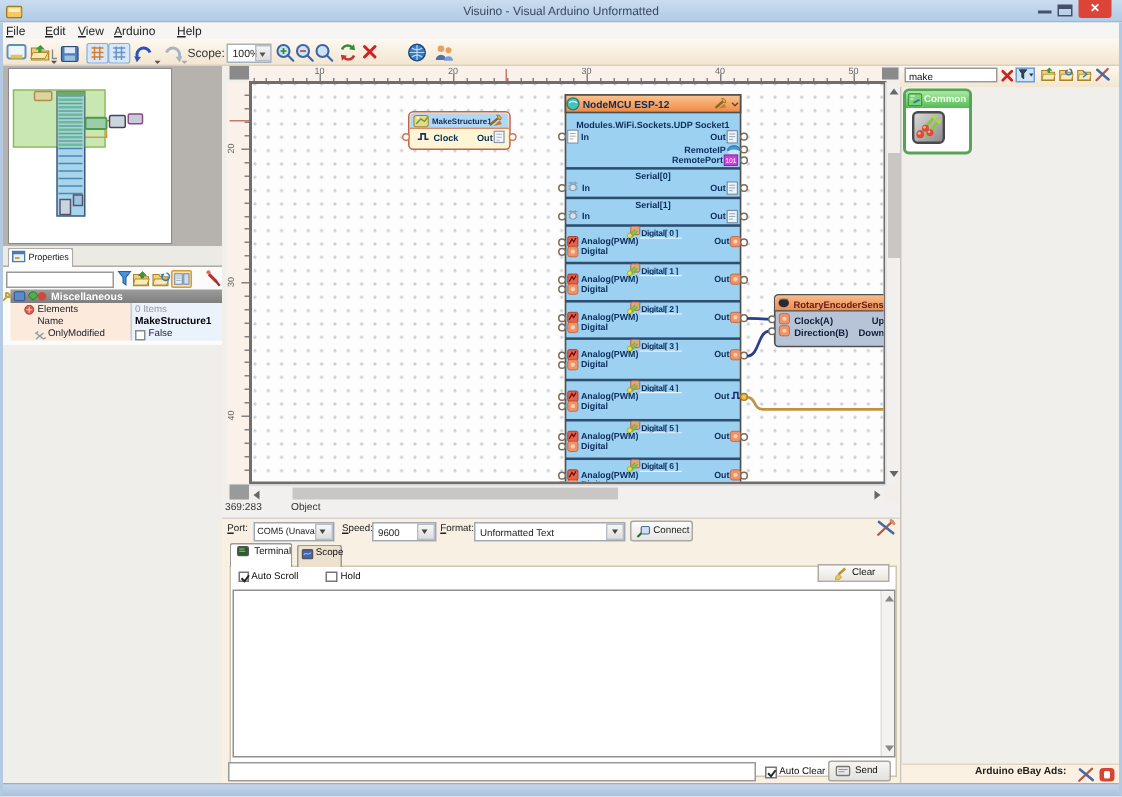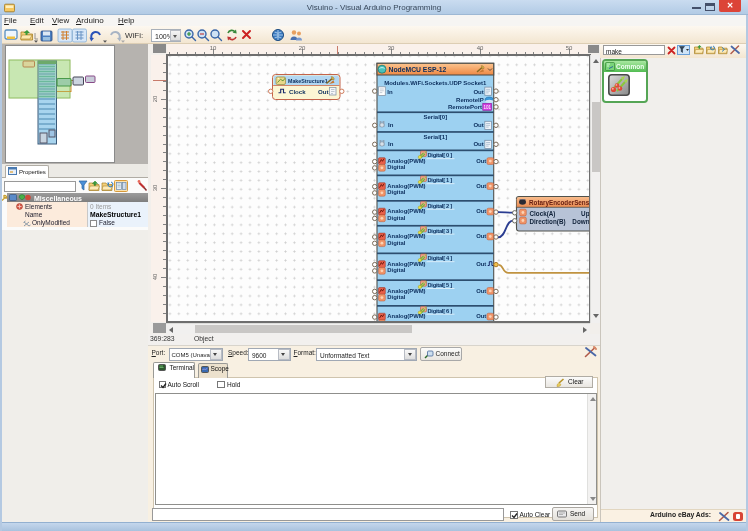--- a/index.html
+++ b/index.html
@@ -7,21 +7,21 @@
 .abs{position:absolute;}
 .tx{position:absolute;white-space:nowrap;line-height:1;}
 u{text-decoration:underline;}
 </style></head><body>
 
 <div class="abs" style="left:0;top:0;width:748px;height:15px;background:linear-gradient(#cadcf0,#b2cbe5);border-bottom:1px solid #9db8d4;"></div>
 <svg class="abs" style="left:4px;top:3px" width="11" height="10" viewBox="0 0 13 11">
     <rect x="0.5" y="1" width="12" height="9" rx="1.5" fill="#f8c860" stroke="#a07820" stroke-width="1"></rect>
     <rect x="2" y="2.5" width="9" height="3" fill="#fdf0c0"></rect>
   </svg>
-<div class="tx" style="left:0;right:0;top:4px;text-align:center;font-size:8px;color:#39495c;">Visuino - Visual Arduino Programming</div>
+<div class="tx" style="left:0;right:0;top:4px;text-align:center;font-size:8px;color:#39495c;">Visuino - Visual Arduino Unformatted</div>
 <div class="abs" style="left:692px;top:7px;width:9px;height:2px;background:#44506a;"></div>
 <div class="abs" style="left:705px;top:3px;width:10px;height:8px;border:1.3px solid #44506a;">
     <div style="height:2px;background:#44506a;"></div>
   </div>
 <div class="abs" style="left:719px;top:0;width:22px;height:11.5px;background:#dc4437;border-radius:0 0 2px 2px;color:#fff;font-size:8px;text-align:center;line-height:11px;font-weight:bold;">✕</div>
 
 <div class="abs" style="left:0;top:15px;width:748px;height:11px;background:#f6f5f3;"></div>
 <div class="tx" style="left:4px;top:17px;font-size:8px;color:#222;"><u>F</u>ile</div>
 <div class="tx" style="left:30px;top:17px;font-size:8px;color:#222;text-align:right;"><u>E</u>dit</div>
 <div class="tx" style="left:52px;top:17px;font-size:8px;color:#222;"><u>V</u>iew</div>
@@ -48,21 +48,21 @@
  <g stroke="#6a94c4" stroke-width="1">
       <path d="M71.5 4 h8 M71.5 7 h8 M71.5 10 h8 M73.5 3 v9 M77 3 v9"></path>
     </g>
  <path d="M87.5 10 a4.5 4.5 0 1 1 8.5 -3" fill="none" stroke="#2a52b8" stroke-width="2"></path>
     <path d="M85.5 9.5 l4.5 0.5 -2.8 3.5 z" fill="#2a52b8"></path>
  <path d="M99 12.5 l4 0 -2 2.2 z" fill="#555"></path>
  <path d="M115.5 10 a4.5 4.5 0 1 0 -8.5 -3" fill="none" stroke="#a8b4c4" stroke-width="2"></path>
     <path d="M117.5 9.5 l-4.5 0.5 2.8 3.5 z" fill="#a8b4c4"></path>
  <path d="M117 12.5 l4 0 -2 2.2 z" fill="#aaa"></path>
 </svg>
-<div class="tx" style="left:125px;top:31.5px;font-size:8px;color:#333;">WiFi:</div>
+<div class="tx" style="left:125px;top:31.5px;font-size:8px;color:#333;">Scope:</div>
 <div class="abs" style="left:151px;top:29px;width:30px;height:13px;background:#fff;border:1px solid #a8b0ba;font-size:7px;color:#222;padding:3px 0 0 3px;">100%</div>
 <div class="abs" style="left:170px;top:30px;width:10.5px;height:11px;background:linear-gradient(#f4f4f4,#ddd);border:1px solid #b8bcc4;"></div>
 <div class="abs" style="left:172.5px;top:34.5px;width:0;height:0;border-left:2.6px solid transparent;border-right:2.6px solid transparent;border-top:3.5px solid #555;"></div>
 <svg class="abs" style="left:184px;top:28px" width="130" height="15" viewBox="0 0 130 15">
  <g stroke="#3a66a8" stroke-width="1.4" fill="#cfe2f4">
       <circle cx="5" cy="6" r="4"></circle>
       <path d="M8 9 l3.5 3.5" stroke-linecap="round"></path>
     </g>
     <path d="M3 6 h4 M5 4 v4" stroke="#2a8a2a" stroke-width="1.1"></path>
  <g stroke="#3a66a8" stroke-width="1.4" fill="#cfe2f4">

